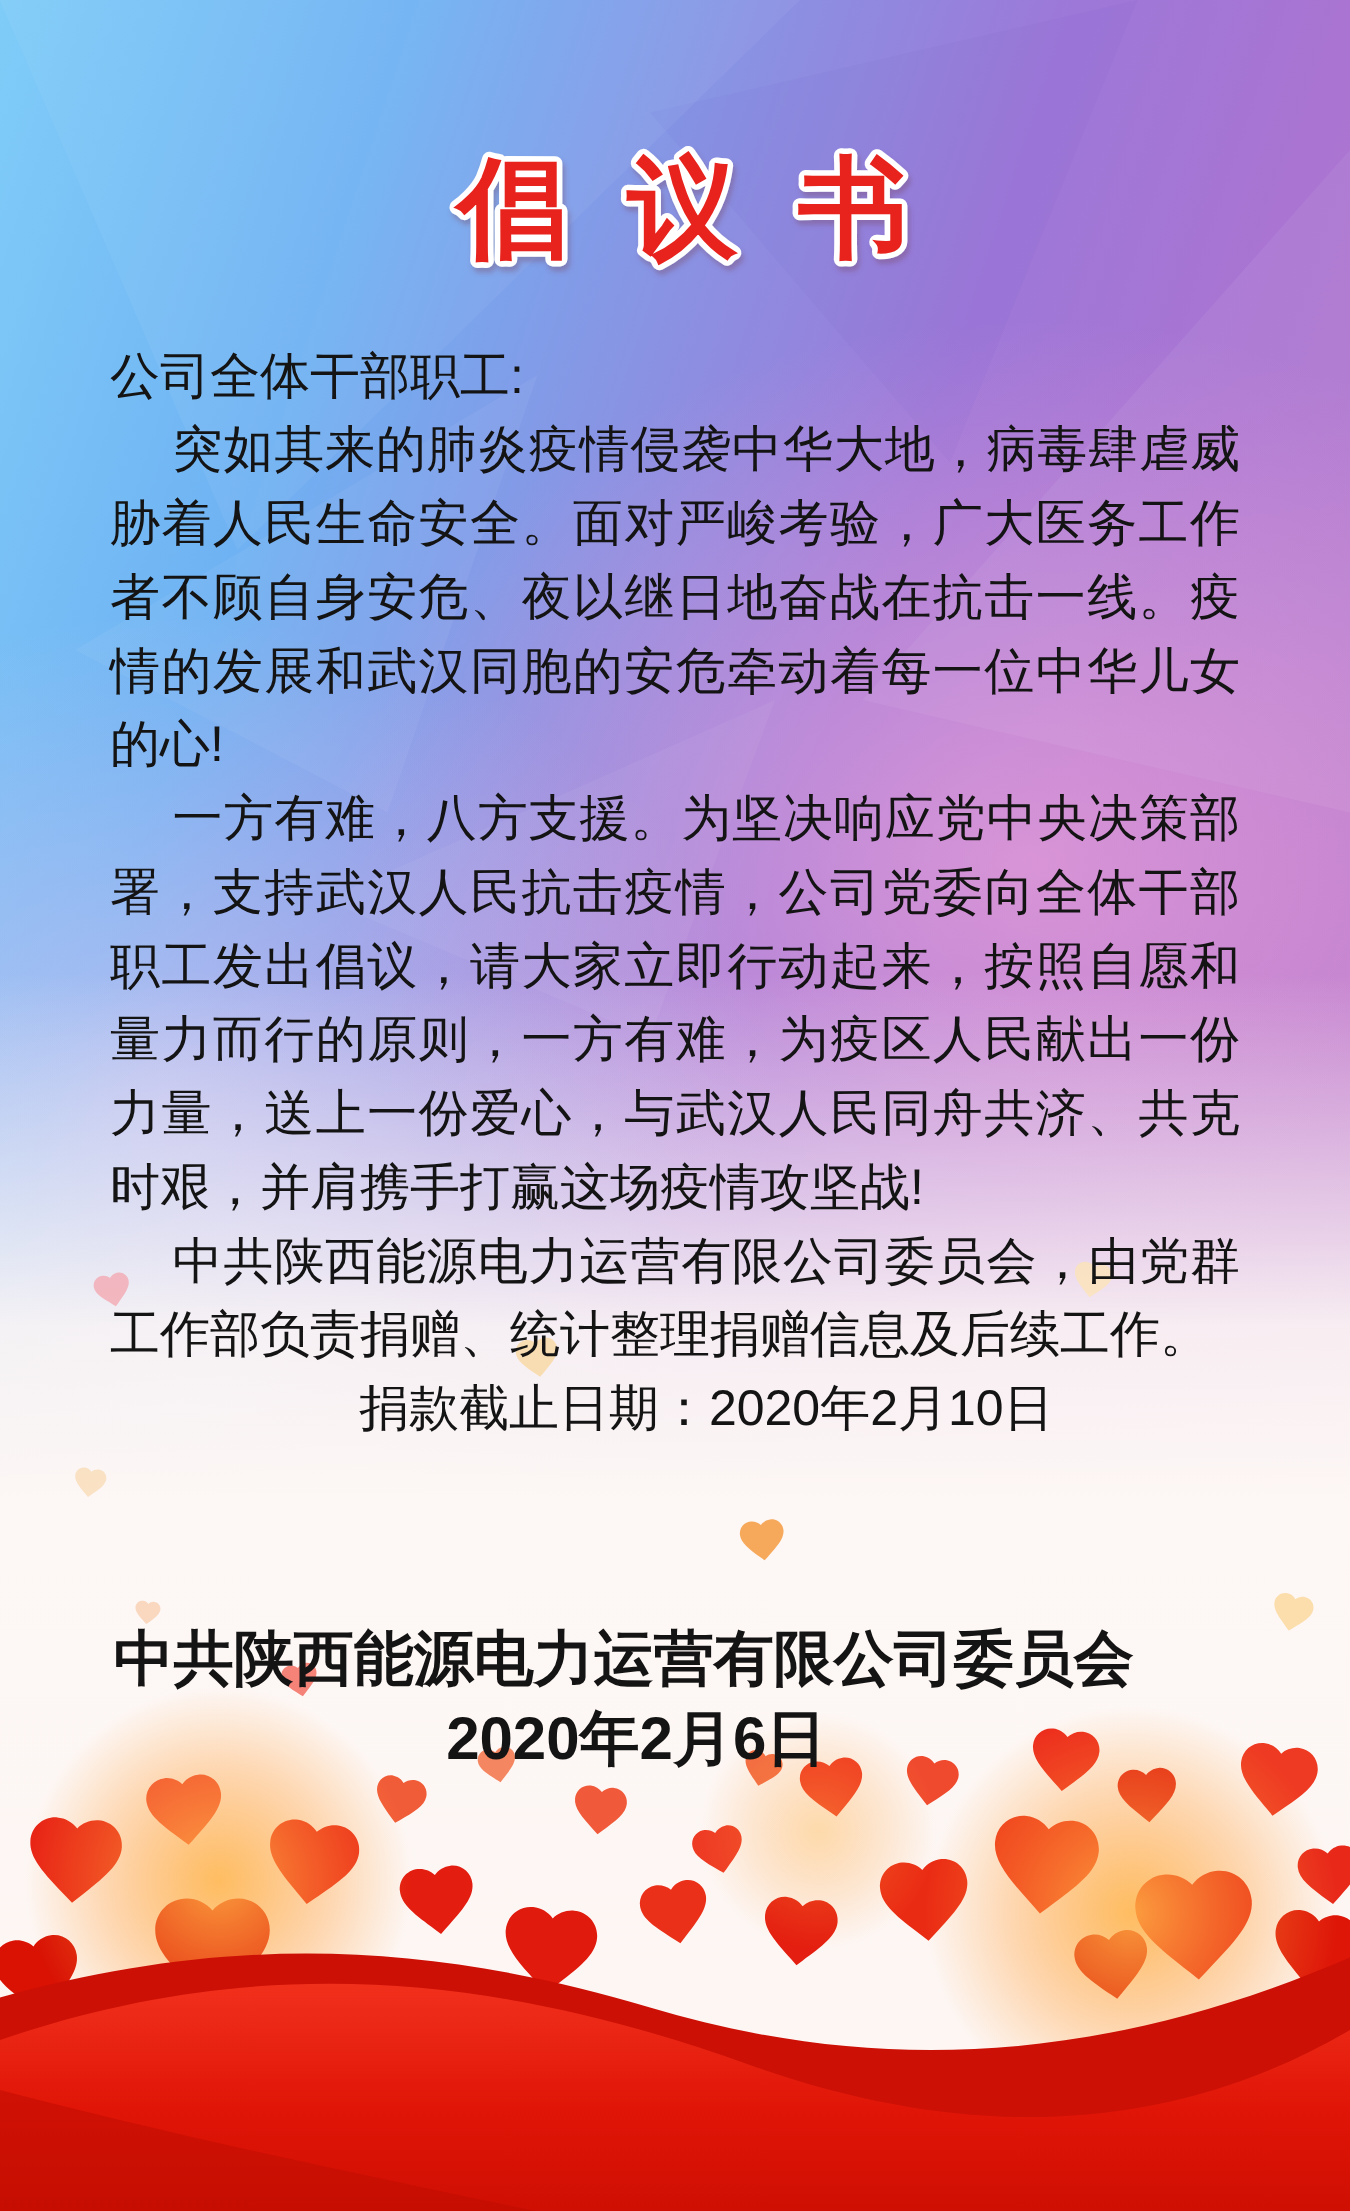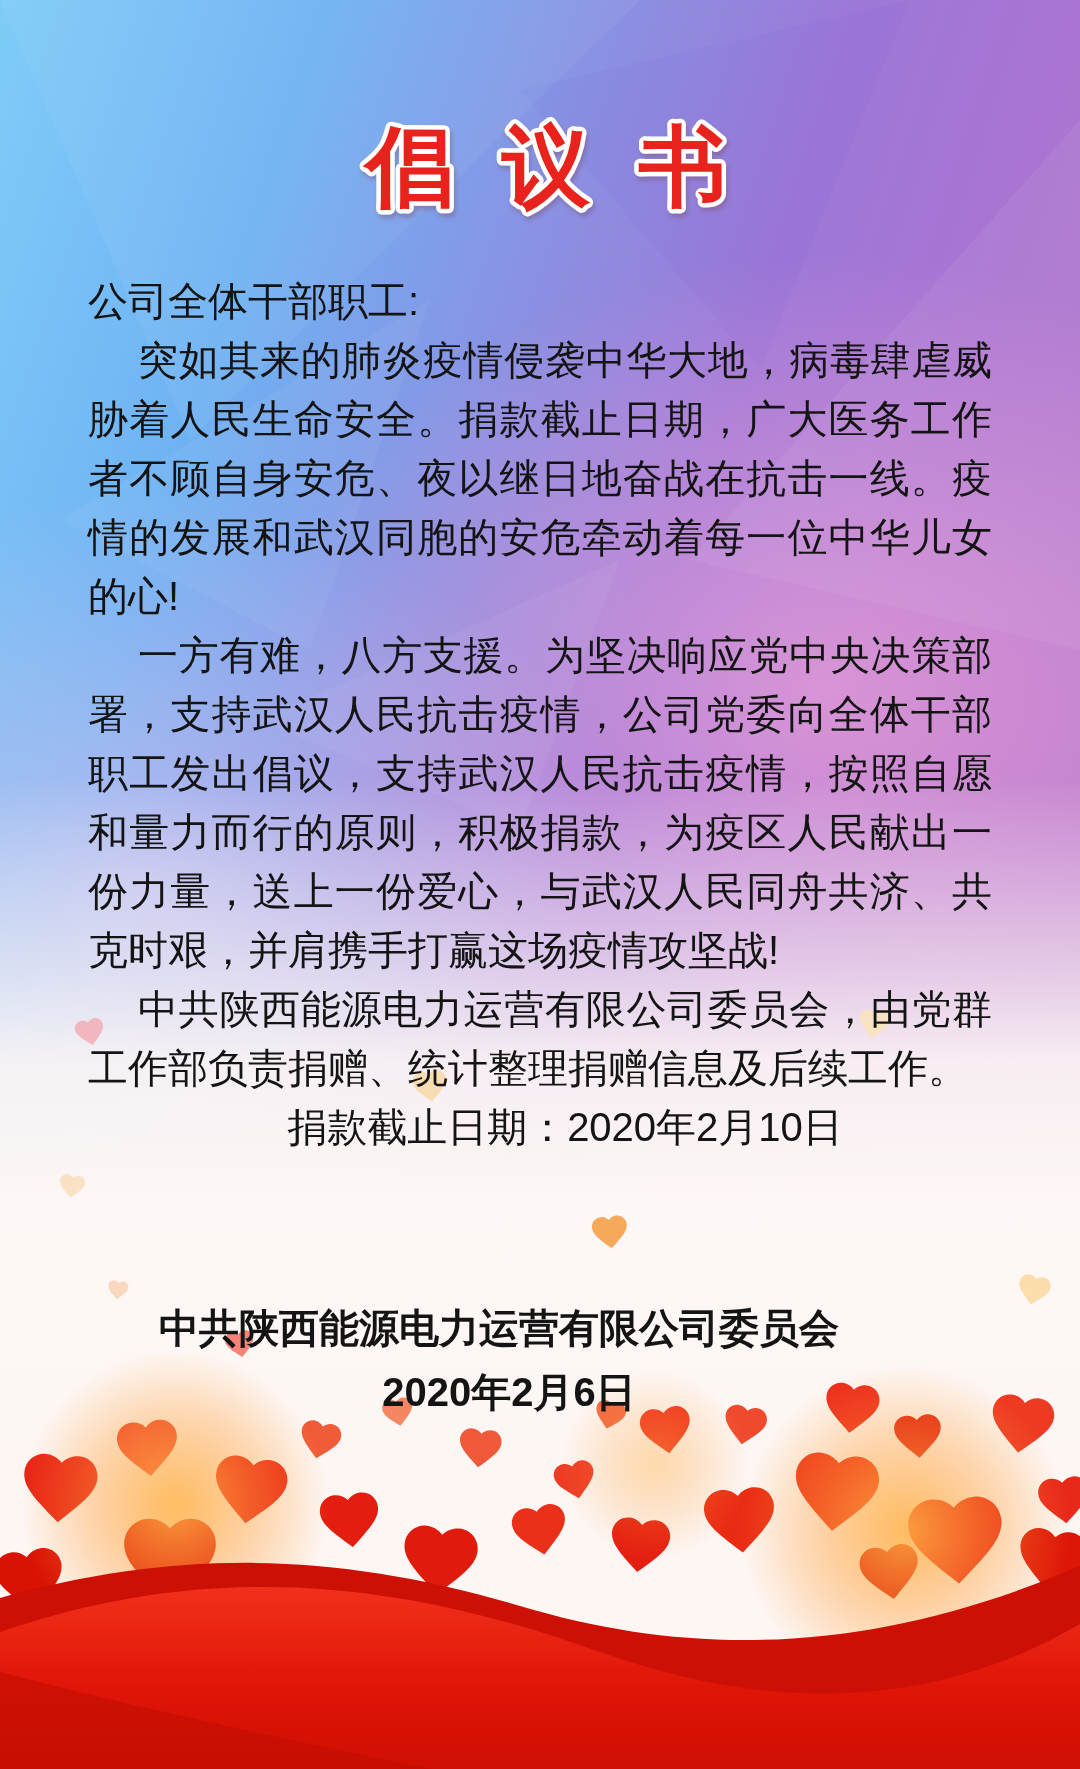--- a/index.html
+++ b/index.html
@@ -26,21 +26,21 @@
   .body-text{
     position:absolute;top:272px;left:88px;width:904px;z-index:3;
     font-size:40px;line-height:59px;font-weight:400;color:#141414;
     text-align:justify;text-justify:inter-ideograph;
   }
   .body-text p{margin:0;text-indent:1.25em;}
   .body-text .salutation{text-indent:0;}
   .body-text .info-line{text-indent:1.25em;text-align:center;}
   .signature{
     position:absolute;top:1296px;left:0;width:912px;z-index:3;
-    font-size:40px;line-height:64px;font-weight:700;color:#141414;
+    font-size:48px;line-height:64px;font-weight:700;color:#141414;
     text-align:center;
   }
   .sig-org{padding-left:86px;}
   .sig-date{padding-left:106px;}
   .decor-bottom{position:absolute;left:0;bottom:0;z-index:2;pointer-events:none;}
 </style>
 </head>
 <body>
 
 <div class="poster">
@@ -118,22 +118,22 @@
     <circle cx="655" cy="1465" r="95" fill="url(#glow)" opacity="0.5"></circle>
     <g>
       <path d="M0 1598 C 180 1548 340 1552 520 1606 C 700 1660 880 1652 1080 1566 L1080 1769 L0 1769 Z" fill="#cc1005"></path>
       <path d="M0 1632 C 210 1560 400 1580 600 1652 C 780 1716 940 1706 1080 1624 L1080 1769 L0 1769 Z" fill="url(#waveRed)"></path>
       <path d="M0 1672 C 130 1706 270 1736 430 1769 L0 1769 Z" fill="#c00d02" opacity="0.55"></path>
     </g>
   </svg>
 
   <div class="body-text">
     <p class="salutation">公司全体干部职工:</p>
-    <p>突如其来的肺炎疫情侵袭中华大地，病毒肆虐威胁着人民生命安全。捐款截止日期，广大医务工作者不顾自身安危、夜以继日地奋战在抗击一线。疫情的发展和武汉同胞的安危牵动着每一位中华儿女的心!</p>
-    <p>一方有难，八方支援。为坚决响应党中央决策部署，支持武汉人民抗击疫情，公司党委向全体干部职工发出倡议，支持武汉人民抗击疫情，按照自愿和量力而行的原则，积极捐款，为疫区人民献出一份力量，送上一份爱心，与武汉人民同舟共济、共克时艰，并肩携手打赢这场疫情攻坚战!</p>
+    <p>突如其来的肺炎疫情侵袭中华大地，病毒肆虐威胁着人民生命安全。面对严峻考验，广大医务工作者不顾自身安危、夜以继日地奋战在抗击一线。疫情的发展和武汉同胞的安危牵动着每一位中华儿女的心!</p>
+    <p>一方有难，八方支援。为坚决响应党中央决策部署，支持武汉人民抗击疫情，公司党委向全体干部职工发出倡议，请大家立即行动起来，按照自愿和量力而行的原则，一方有难，为疫区人民献出一份力量，送上一份爱心，与武汉人民同舟共济、共克时艰，并肩携手打赢这场疫情攻坚战!</p>
     <p>中共陕西能源电力运营有限公司委员会，由党群工作部负责捐赠、统计整理捐赠信息及后续工作。</p>
     <p class="info-line">捐款截止日期：2020年2月10日</p>
   </div>
 
   <div class="signature">
     <div class="sig-org">中共陕西能源电力运营有限公司委员会</div>
     <div class="sig-date">2020年2月6日</div>
   </div>
 
 </div>

